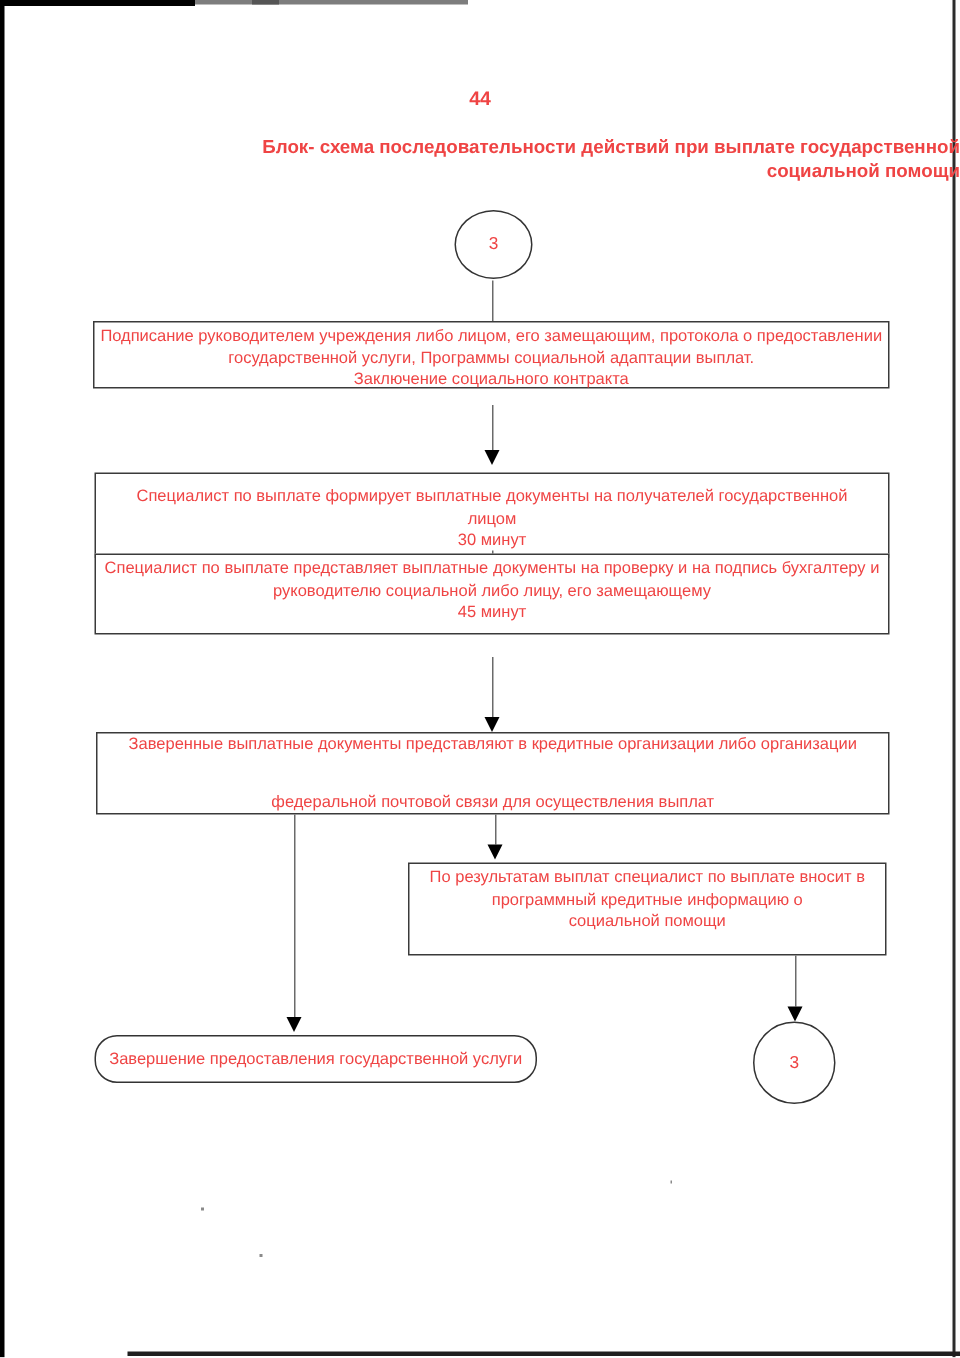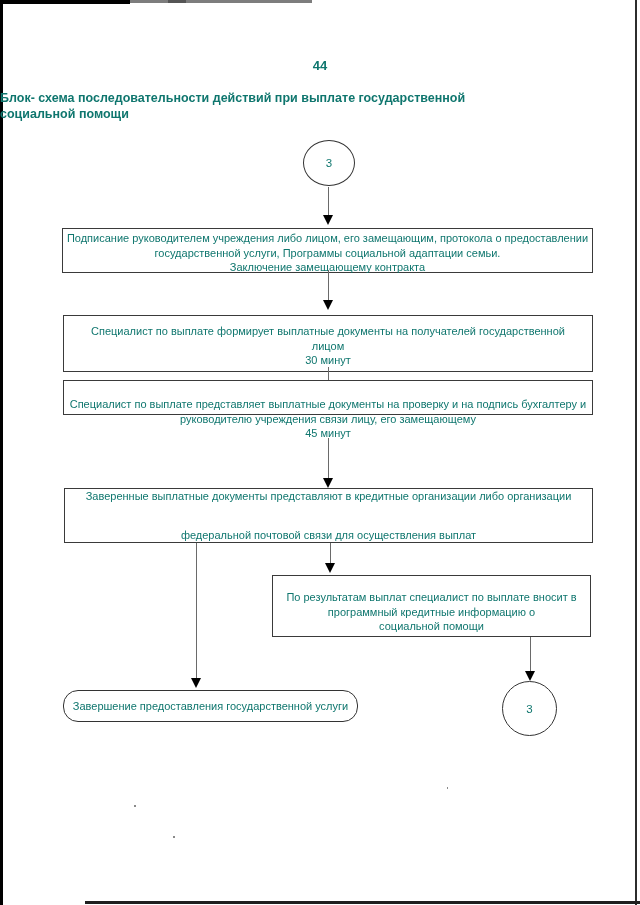--- a/index.html
+++ b/index.html
@@ -2,32 +2,32 @@
 <html><head>
 <meta charset="utf-8">
 <style>
   html,body{margin:0;padding:0;background:#ffffff;}
   #page{
     position:relative;
     width:640px;height:905px;
     background:#ffffff;
     overflow:hidden;
     font-family:"Liberation Sans","DejaVu Sans",sans-serif;
-    color:#0f766e;
+    color:#ef4444;
   }
   
   .edge{position:absolute;background:#000;}
   
   .page-number{
     position:absolute;top:58px;left:0;width:100%;
     text-align:center;font-weight:bold;font-size:13px;
   }
   .doc-title{
     position:absolute;top:90px;left:0;width:100%;
-    text-align:left;font-weight:bold;font-size:12.5px;line-height:16px;
+    text-align:right;font-weight:bold;font-size:12.5px;line-height:16px;
   }
   
   .fbox{
     position:absolute;
     border:1px solid #3a3a3a;
     box-sizing:border-box;
     font-size:11px;line-height:14.5px;
     text-align:center;
     background:#fff;
   }
@@ -77,59 +77,59 @@
     <div>социальной помощи</div>
   </div>
 
   <div class="circle" style="left:303px;top:140px;width:52px;height:46px;">
     <span>3</span>
   </div>
 
   <div class="vline" style="left:328px;top:187px;height:29px;"></div>
   <div class="ahead" style="left:323px;top:215px;"></div>
 
-  <div class="fbox" style="left:62px;top:228px;width:531px;height:45px;padding-top:2px;">
+  <div class="fbox" style="left:62px;top:214px;width:531px;height:45px;padding-top:2px;">
     <div class="ln">Подписание руководителем учреждения либо лицом, его замещающим, протокола о предоставлении</div>
-    <div class="ln">государственной услуги, Программы социальной адаптации семьи.</div>
-    <div class="ln">Заключение замещающему контракта</div>
+    <div class="ln">государственной услуги, Программы социальной адаптации выплат.</div>
+    <div class="ln">Заключение социального контракта</div>
   </div>
 
   <div class="vline" style="left:328px;top:270px;height:30px;"></div>
   <div class="ahead" style="left:323px;top:300px;"></div>
 
   <div class="fbox" style="left:63px;top:315px;width:530px;height:57px;padding-top:8px;">
     <div class="ln">Специалист по выплате формирует выплатные документы на получателей государственной</div>
     <div class="ln">лицом</div>
     <div class="ln">30 минут</div>
   </div>
 
   <div class="vline" style="left:328px;top:367px;height:15px;"></div>
   <div class="ahead" style="left:323px;top:382px;"></div>
 
-  <div class="fbox" style="left:63px;top:380px;width:530px;height:35px;padding-top:16px;">
+  <div class="fbox" style="left:63px;top:369px;width:530px;height:54px;padding-top:2px;">
     <div class="ln">Специалист по выплате представляет выплатные документы на проверку и на подпись бухгалтеру  и</div>
-    <div class="ln">руководителю учреждения связи лицу, его замещающему</div>
+    <div class="ln">руководителю социальной либо лицу, его замещающему</div>
     <div class="ln">45 минут</div>
   </div>
 
   <div class="vline" style="left:328px;top:438px;height:40px;"></div>
   <div class="ahead" style="left:323px;top:478px;"></div>
 
   <div class="fbox centered" style="left:64px;top:488px;width:529px;height:55px;">
     <div class="ln">Заверенные выплатные документы представляют в кредитные организации либо организации</div>
     <div class="ln">федеральной почтовой связи для осуществления выплат</div>
   </div>
 
   <div class="vline" style="left:330px;top:543px;height:20px;"></div>
   <div class="ahead" style="left:325px;top:563px;"></div>
 
   <div class="vline" style="left:196px;top:543px;height:135px;"></div>
   <div class="ahead" style="left:191px;top:678px;"></div>
 
-  <div class="fbox" style="left:272px;top:575px;width:319px;height:62px;padding-top:14px;">
+  <div class="fbox" style="left:272px;top:575px;width:319px;height:62px;padding-top:2px;">
     <div class="ln">По результатам выплат специалист по выплате вносит в</div>
     <div class="ln">программный кредитные информацию о</div>
     <div class="ln">социальной помощи</div>
   </div>
 
   <div class="vline" style="left:530px;top:637px;height:34px;"></div>
   <div class="ahead" style="left:525px;top:671px;"></div>
 
   <div class="rounded" style="left:63px;top:690px;width:295px;height:32px;">
     <span>Завершение предоставления государственной услуги</span>

